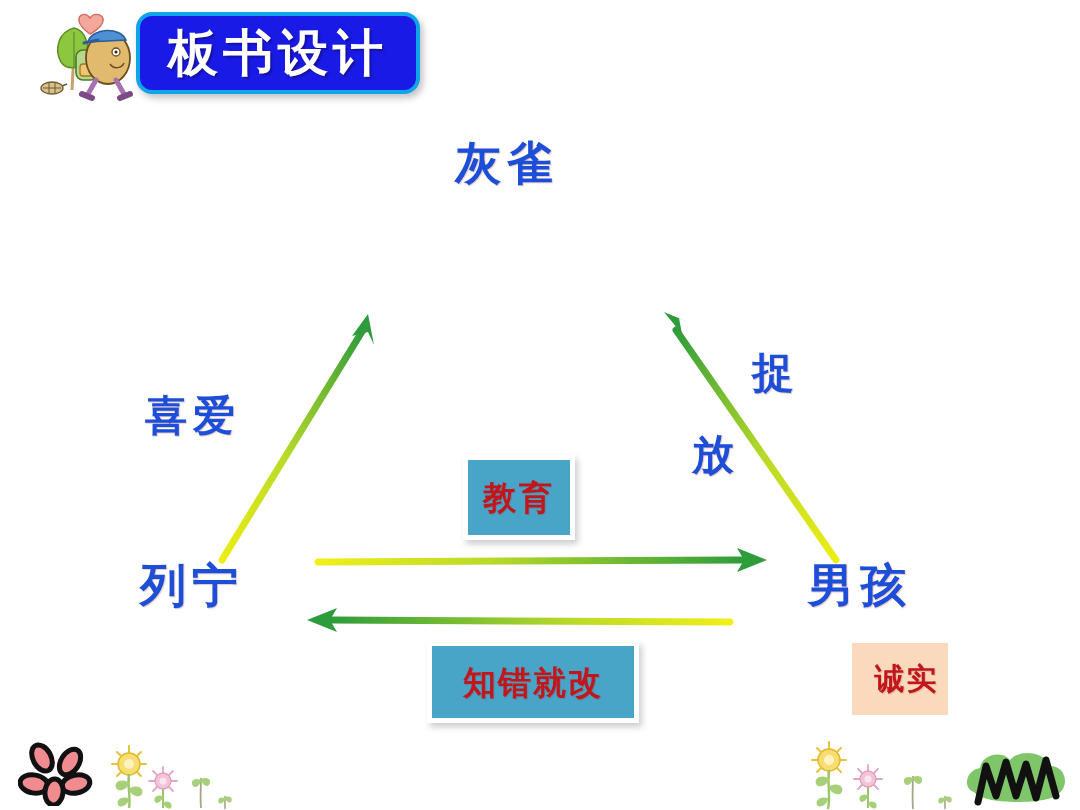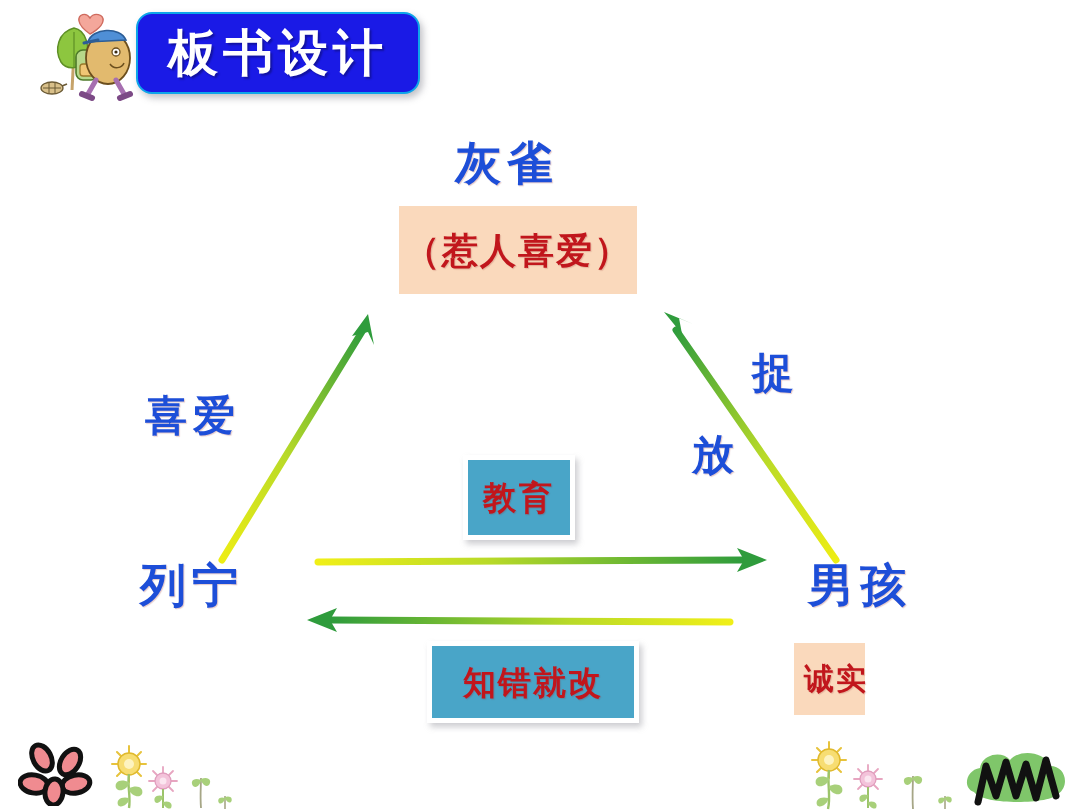--- a/index.html
+++ b/index.html
@@ -28,21 +28,21 @@
     height: 98px;
   }
   #title-banner {
     position: absolute;
     left: 136px;
     top: 12px;
     width: 284px;
     height: 82px;
     box-sizing: border-box;
     background: #1a1ae6;
-    border: 2px solid #0ea5e9;
+    border: 4px solid #0ea5e9;
     border-radius: 16px;
     box-shadow: 3px 4px 7px rgba(120,120,130,0.45);
     display: flex;
     align-items: center;
     justify-content: center;
   }
   #title-banner .title-text {
     color: #ffffff;
     font-family: "DejaVu Serif", "Liberation Serif", serif;
     font-size: 50px;
@@ -104,21 +104,21 @@
 
   #box-endearing { left: 399px; top: 206px; width: 238px; height: 88px; }
   #box-endearing .box-text { font-size: 36px; letter-spacing: 2px; }
 
   #box-education { left: 463px; top: 455px; width: 112px; height: 85px; }
   #box-education .box-text { font-size: 33px; letter-spacing: 3px; }
 
   #box-correct { left: 427px; top: 641px; width: 212px; height: 82px; }
   #box-correct .box-text { font-size: 33px; letter-spacing: 2px; }
 
-  #box-honest { left: 794px; top: 643px; width: 71px; height: 72px; padding-left: 13px; }
+  #box-honest { left: 852px; top: 643px; width: 96px; height: 72px; padding-left: 13px; }
   #box-honest .box-text { font-size: 30px; letter-spacing: 2px; }
 
   
   #arrows {
     position: absolute;
     left: 0;
     top: 0;
     width: 1080px;
     height: 810px;
     pointer-events: none;
@@ -223,23 +223,20 @@
   </svg>
 
   <div class="red-label" id="node-sparrow-title">灰雀</div>
   <div class="red-label" id="node-lenin">列宁</div>
   <div class="red-label" id="node-boy">男孩</div>
 
   <div class="red-label" id="label-xiai">喜爱</div>
   <div class="red-label" id="label-zhuo">捉</div>
   <div class="red-label" id="label-fang">放</div>
 
-  <div class="box box-peach" id="box-endearing">
-    <span class="box-text">（惹人喜爱）</span>
-  </div>
 
   <div class="box box-blue" id="box-education">
     <span class="box-text">教育</span>
   </div>
 
   <div class="box box-blue" id="box-correct">
     <span class="box-text">知错就改</span>
   </div>
 
   <div class="box box-peach" id="box-honest">

